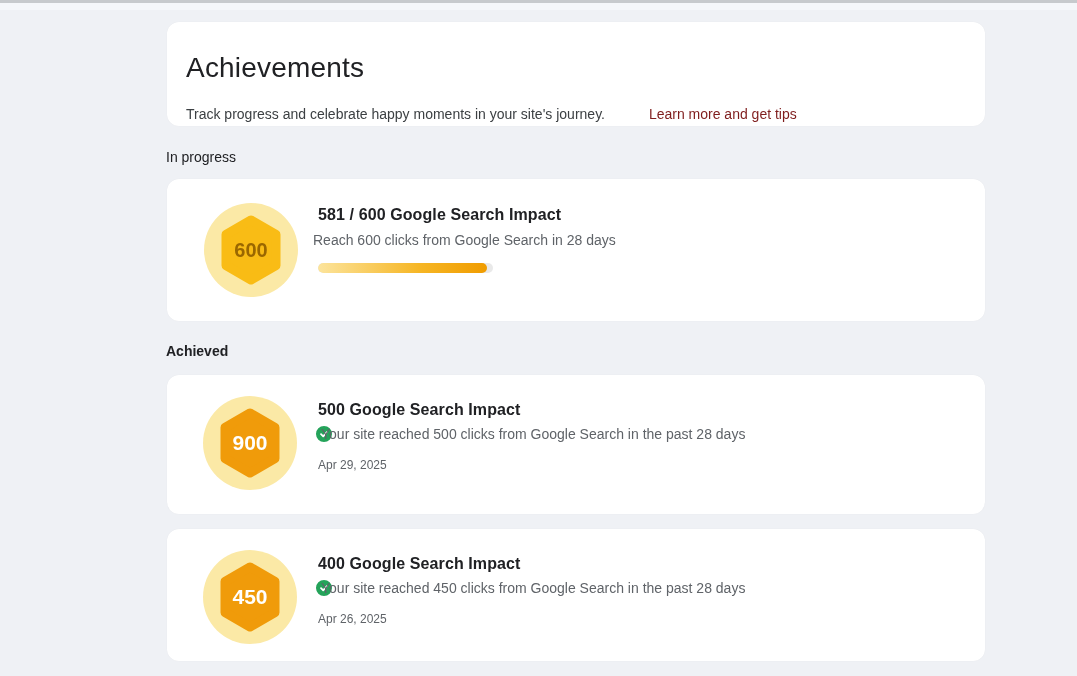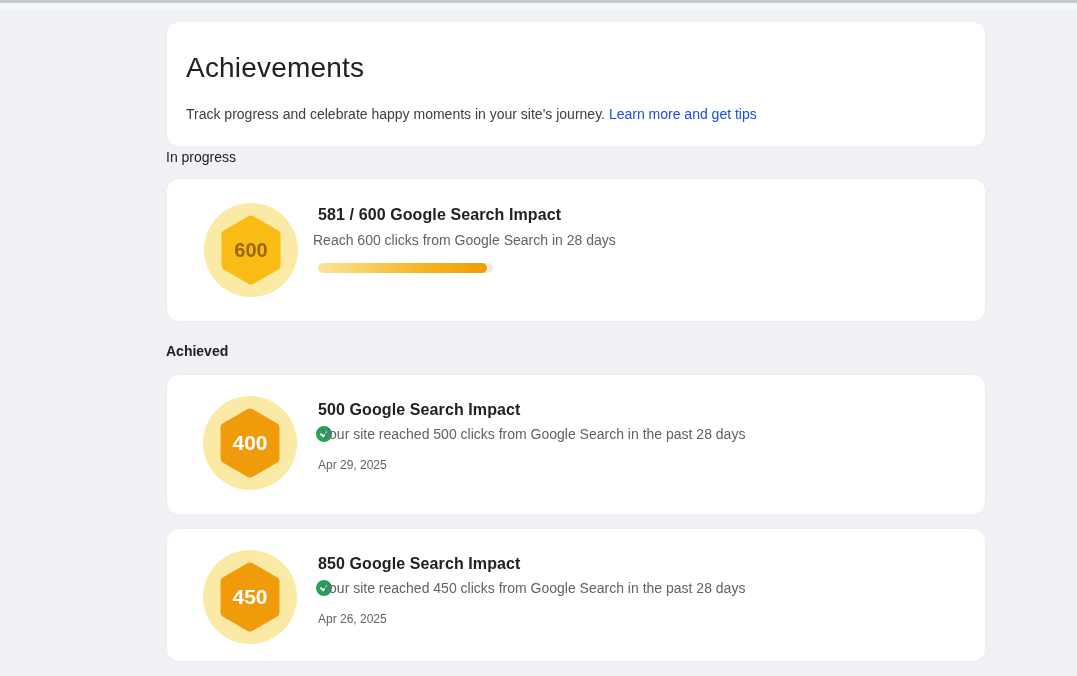--- a/index.html
+++ b/index.html
@@ -17,31 +17,31 @@
   }
   .top-band {
     position: absolute; top: 3px; left: 0; width: 1077px; height: 7px;
     background: #F5F7FA;
   }
   .card {
     position: absolute; left: 167px; width: 818px;
     background: #FFFFFF; border-radius: 12px;
     box-shadow: 0 0 1px rgba(60,64,67,.08);
   }
-  .header-card { top: 22px; height: 124px; }
+  .header-card { top: 22px; height: 104px; }
   .header-title {
     position: absolute; left: 19px; top: 30px;
     font-size: 28px; font-weight: 400; color: #202124;
     letter-spacing: 0.2px;
   }
   .header-subtitle {
     position: absolute; left: 19px; top: 84px;
     font-size: 14px; color: #3C4043;
   }
-  .header-link { color: #1d4ed8; text-decoration: none; cursor: pointer; }
+  .header-link { color: #7f1d1d; text-decoration: none; cursor: pointer; margin-left: 40px; }
 
   .section-label {
     position: absolute; left: 166px;
     font-size: 14px; color: #202124; font-weight: 400;
   }
   .label-in-progress { top: 149px; }
   .label-achieved   { top: 343px; font-weight: bold; }
 
   .card-progress { top: 179px; height: 142px; }
   .card-ach-1    { top: 375px; height: 139px; }
@@ -127,21 +127,21 @@
   </div>
 </div>
 
 <div class="section-label label-achieved">Achieved</div>
 
 <div class="card card-ach-1 t-ach">
   <div class="badge badge-achieved">
     <svg class="hex-svg" width="64" height="70" viewBox="0 0 64 70">
       <polygon points="32,5 57,19.5 57,50.5 32,65 7,50.5 7,19.5" fill="#F09B0A" stroke="#F09B0A" stroke-width="9" stroke-linejoin="round"></polygon>
     </svg>
-    <div class="badge-num achieved">400</div>
+    <div class="badge-num achieved">900</div>
     <div class="check-badge">
       <svg width="10" height="10" viewBox="0 0 10 10">
         <polyline points="2,5.2 4.2,7.4 8,3" fill="none" stroke="#FFFFFF" stroke-width="1.8" stroke-linecap="round" stroke-linejoin="round"></polyline>
       </svg>
     </div>
   </div>
   <div class="card-title">500 Google Search Impact</div>
   <div class="card-desc">Your site reached 500 clicks from Google Search in the past 28 days</div>
   <div class="card-date">Apr 29, 2025</div>
 </div>
@@ -151,16 +151,16 @@
     <svg class="hex-svg" width="64" height="70" viewBox="0 0 64 70">
       <polygon points="32,5 57,19.5 57,50.5 32,65 7,50.5 7,19.5" fill="#F09B0A" stroke="#F09B0A" stroke-width="9" stroke-linejoin="round"></polygon>
     </svg>
     <div class="badge-num achieved">450</div>
     <div class="check-badge">
       <svg width="10" height="10" viewBox="0 0 10 10">
         <polyline points="2,5.2 4.2,7.4 8,3" fill="none" stroke="#FFFFFF" stroke-width="1.8" stroke-linecap="round" stroke-linejoin="round"></polyline>
       </svg>
     </div>
   </div>
-  <div class="card-title">850 Google Search Impact</div>
+  <div class="card-title">400 Google Search Impact</div>
   <div class="card-desc">Your site reached 450 clicks from Google Search in the past 28 days</div>
   <div class="card-date">Apr 26, 2025</div>
 </div>
 
 </body></html>

